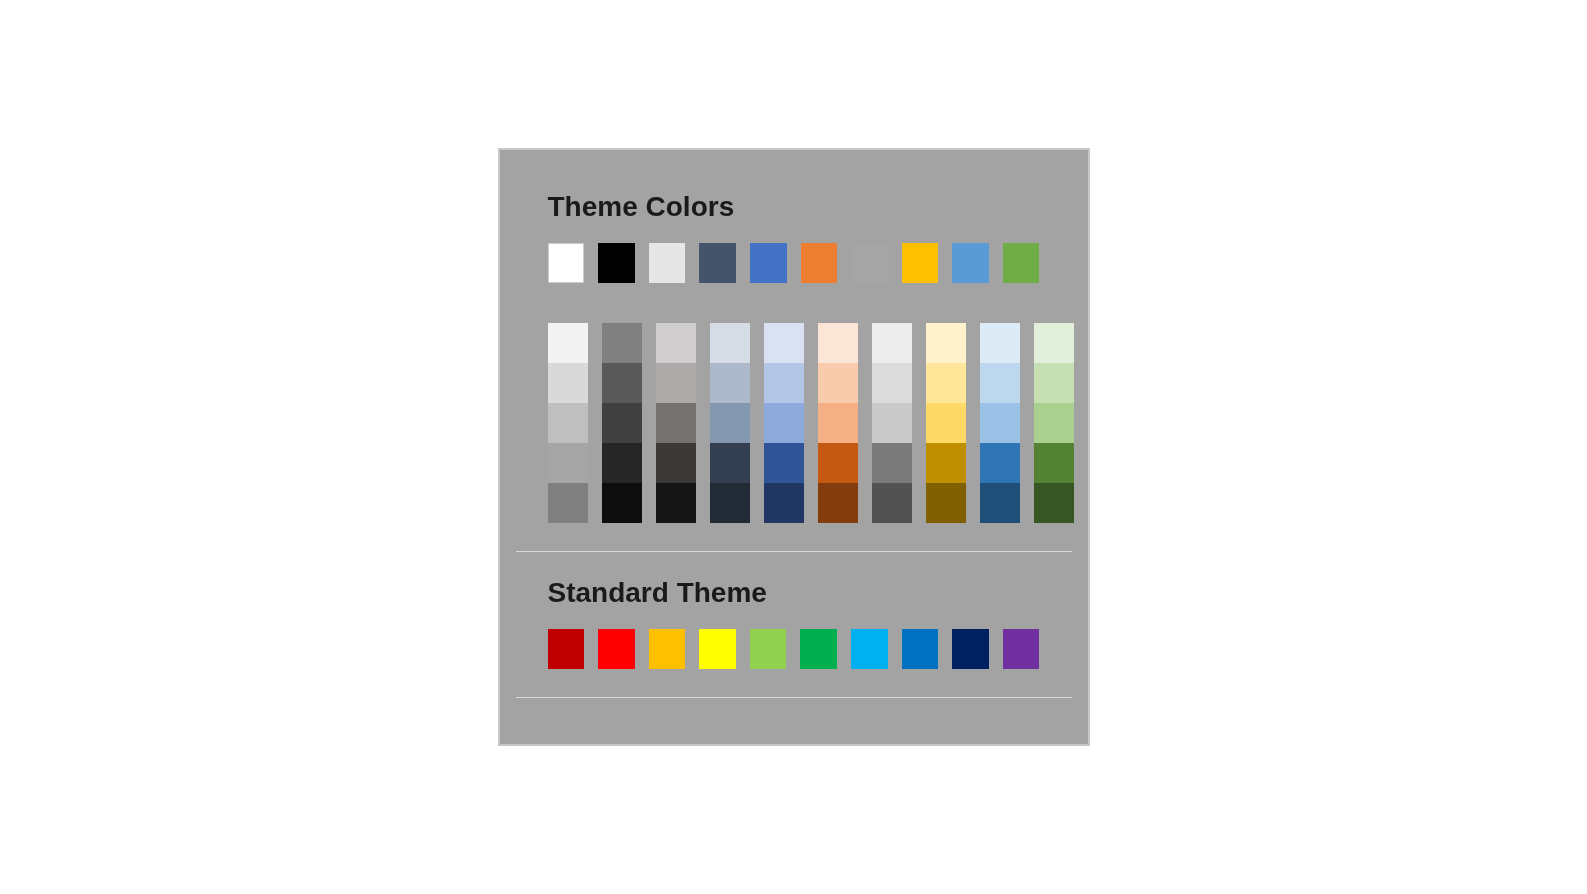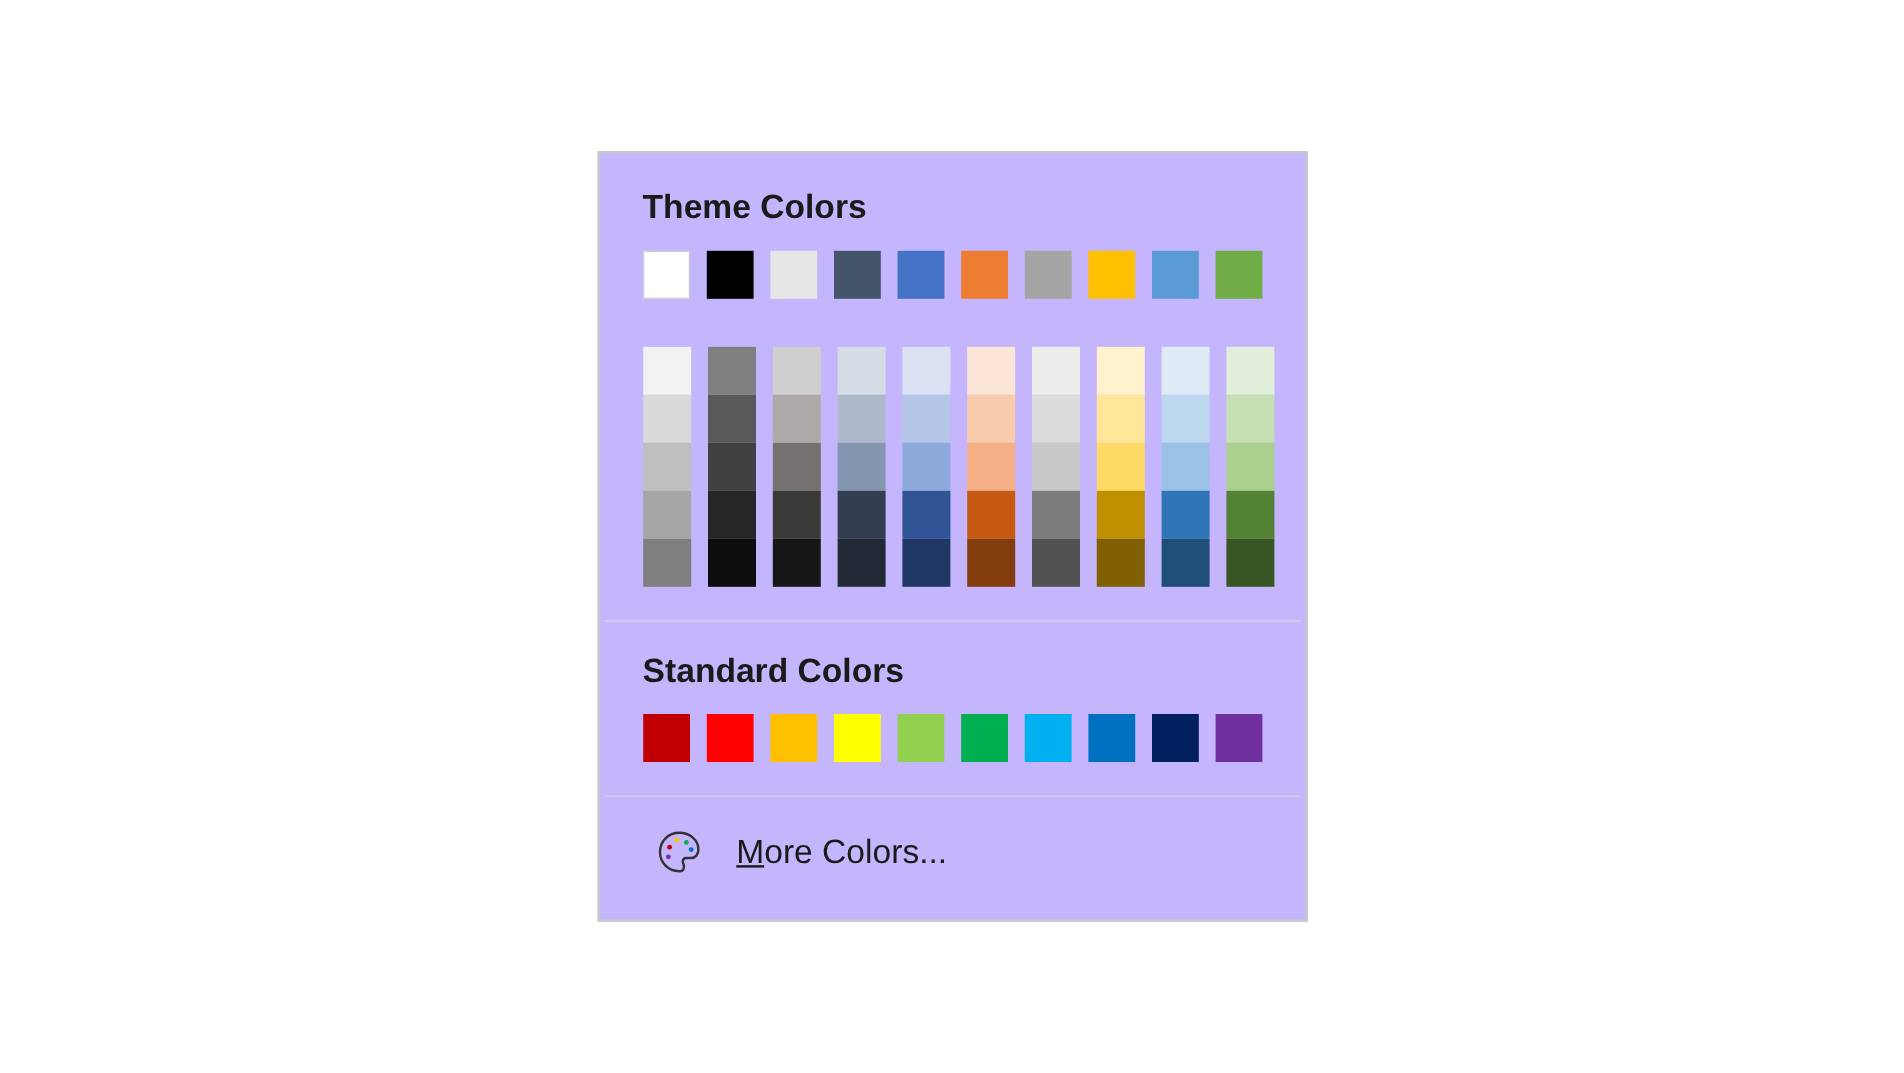--- a/index.html
+++ b/index.html
@@ -11,23 +11,23 @@
       font-family: "Segoe UI", -apple-system, sans-serif;
       background: #ffffff;
       width: 1587px;
       height: 894px;
       display: flex;
       align-items: center;
       justify-content: center;
     }
     .color-picker {
       border: 2px solid #c8c8c8;
-      background: #c4b5fd;
+      background: #a3a3a3;
       width: 592px;
-      padding: 4px;
+      padding: 16px;
     }
     .section {
       padding: 25px 32px 28px 32px;
     }
     .section-title {
       font-size: 28px;
       font-weight: 700;
       color: #1a1a1a;
       margin-bottom: 20px;
     }
@@ -179,47 +179,34 @@
           <button class="shade" style="background: rgb(169, 208, 142);"></button>
           <button class="shade" style="background: rgb(84, 130, 53);"></button>
           <button class="shade" style="background: rgb(55, 86, 35);"></button>
         </div>
       </div>
   </div>
 
   <div class="divider"></div>
 
   <div class="section">
-    <div class="section-title">Standard Colors</div>
+    <div class="section-title">Standard Theme</div>
     <div class="swatch-row" id="standard-row">
         <button class="swatch" style="background: rgb(192, 0, 0);"></button>
         <button class="swatch" style="background: rgb(255, 0, 0);"></button>
         <button class="swatch" style="background: rgb(255, 192, 0);"></button>
         <button class="swatch" style="background: rgb(255, 255, 0);"></button>
         <button class="swatch" style="background: rgb(146, 208, 80);"></button>
         <button class="swatch" style="background: rgb(0, 176, 80);"></button>
         <button class="swatch" style="background: rgb(0, 176, 240);"></button>
         <button class="swatch" style="background: rgb(0, 112, 192);"></button>
         <button class="swatch" style="background: rgb(0, 32, 96);"></button>
         <button class="swatch" style="background: rgb(112, 48, 160);"></button>
       </div>
   </div>
 
   <div class="divider"></div>
 
   <div class="menu-section">
-    <div class="menu-item">
-      <span class="menu-icon">
-        <svg width="40" height="40" viewBox="0 0 40 40" fill="none" stroke="#333" stroke-width="2">
-          <path d="M20 4 C11 4 4 11 4 20 C4 29 11 36 20 36 C23 36 24 34 24 32 C24 30.5 23 29.5 23 28 C23 26 24.5 25 26 25 L30 25 C33.5 25 36 22 36 18 C36 10 29 4 20 4 Z"></path>
-          <circle cx="12" cy="16" r="2" fill="#C00000" stroke="none"></circle>
-          <circle cx="18" cy="10" r="2" fill="#FFC000" stroke="none"></circle>
-          <circle cx="26" cy="12" r="2" fill="#00B050" stroke="none"></circle>
-          <circle cx="30" cy="18" r="2" fill="#0070C0" stroke="none"></circle>
-          <circle cx="11" cy="24" r="2" fill="#7030A0" stroke="none"></circle>
-        </svg>
-      </span>
-      <span><span class="mnemonic">M</span><span>ore Colors...</span></span>
-    </div>
 
   </div>
 
 </div>
 
 </body></html>

